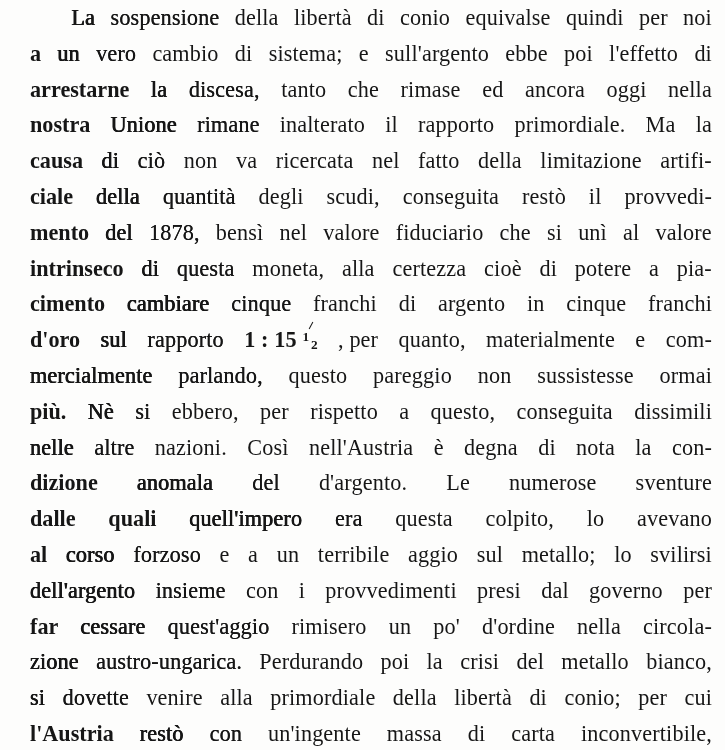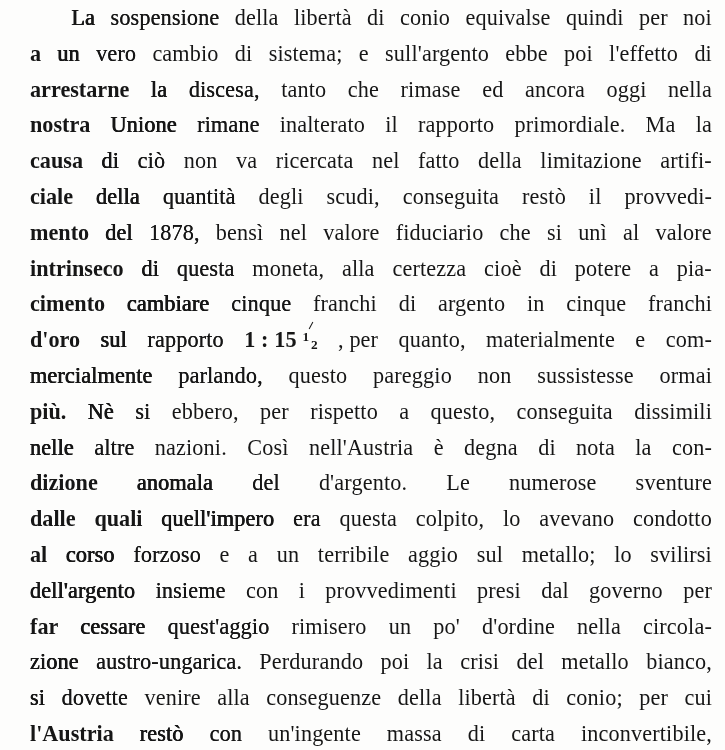--- a/index.html
+++ b/index.html
@@ -105,21 +105,21 @@
       <div class="line just"><span class="w ink-heavy">causa</span><span class="w ink-mid">di</span><span class="w ink-light">ciò</span><span class="w">non</span><span class="w">va</span><span class="w">ricercata</span><span class="w">nel</span><span class="w">fatto</span><span class="w">della</span><span class="w">limitazione</span><span class="w">artifi-</span></div>
       <div class="line just"><span class="w ink-heavy">ciale</span><span class="w ink-mid">della</span><span class="w ink-light">quantità</span><span class="w">degli</span><span class="w">scudi,</span><span class="w">conseguita</span><span class="w">restò</span><span class="w">il</span><span class="w">provvedi-</span></div>
       <div class="line just"><span class="w ink-heavy">mento</span><span class="w ink-mid">del</span><span class="w ink-light">1878,</span><span class="w">bensì</span><span class="w">nel</span><span class="w">valore</span><span class="w">fiduciario</span><span class="w">che</span><span class="w">si</span><span class="w">unì</span><span class="w">al</span><span class="w">valore</span></div>
       <div class="line just"><span class="w ink-heavy">intrinseco</span><span class="w ink-mid">di</span><span class="w ink-light">questa</span><span class="w">moneta,</span><span class="w">alla</span><span class="w">certezza</span><span class="w">cioè</span><span class="w">di</span><span class="w">potere</span><span class="w">a</span><span class="w">pia-</span></div>
       <div class="line just"><span class="w ink-heavy">cimento</span><span class="w ink-mid">cambiare</span><span class="w ink-light">cinque</span><span class="w">franchi</span><span class="w">di</span><span class="w">argento</span><span class="w">in</span><span class="w">cinque</span><span class="w">franchi</span></div>
       <div class="line just"><span class="w ink-heavy">d'oro</span><span class="w ink-mid">sul</span><span class="w ink-light">rapporto</span><span class="w ratio"><span>1 : 15 </span><span class="frac"><span class="num">1</span><span class="bar"></span><span class="den">2</span></span></span><span class="w">, per</span><span class="w">quanto,</span><span class="w">materialmente</span><span class="w">e</span><span class="w">com-</span></div>
       <div class="line just"><span class="w ink-mid">mercialmente</span><span class="w ink-light">parlando,</span><span class="w">questo</span><span class="w">pareggio</span><span class="w">non</span><span class="w">sussistesse</span><span class="w">ormai</span></div>
       <div class="line just"><span class="w ink-heavy">più.</span><span class="w ink-mid">Nè</span><span class="w ink-light">si</span><span class="w">ebbero,</span><span class="w">per</span><span class="w">rispetto</span><span class="w">a</span><span class="w">questo,</span><span class="w">conseguita</span><span class="w">dissimili</span></div>
       <div class="line just"><span class="w ink-mid">nelle</span><span class="w ink-light">altre</span><span class="w">nazioni.</span><span class="w">Così</span><span class="w">nell'Austria</span><span class="w">è</span><span class="w">degna</span><span class="w">di</span><span class="w">nota</span><span class="w">la</span><span class="w">con-</span></div>
       <div class="line just"><span class="w ink-heavy">dizione</span><span class="w ink-mid">anomala</span><span class="w ink-light">del</span><span class="w">d'argento.</span><span class="w">Le</span><span class="w">numerose</span><span class="w">sventure</span></div>
-      <div class="line just"><span class="w ink-heavy">dalle</span><span class="w ink-heavy">quali</span><span class="w ink-mid">quell'impero</span><span class="w ink-light">era</span><span class="w">questa</span><span class="w">colpito,</span><span class="w">lo</span><span class="w">avevano</span><span class="w">condotto</span></div>
+      <div class="line just"><span class="w ink-heavy">dalle</span><span class="w ink-heavy">quali</span><span class="w ink-mid">quell'impero</span><span class="w ink-light">era</span><span class="w">questa</span><span class="w">colpito,</span><span class="w">lo</span><span class="w">avevano</span></div>
       <div class="line just"><span class="w ink-heavy">al</span><span class="w ink-mid">corso</span><span class="w ink-light">forzoso</span><span class="w">e</span><span class="w">a</span><span class="w">un</span><span class="w">terribile</span><span class="w">aggio</span><span class="w">sul</span><span class="w">metallo;</span><span class="w">lo</span><span class="w">svilirsi</span></div>
       <div class="line just"><span class="w ink-mid">dell'argento</span><span class="w ink-light">insieme</span><span class="w">con</span><span class="w">i</span><span class="w">provvedimenti</span><span class="w">presi</span><span class="w">dal</span><span class="w">governo</span><span class="w">per</span></div>
       <div class="line just"><span class="w ink-heavy">far</span><span class="w ink-mid">cessare</span><span class="w ink-light">quest'aggio</span><span class="w">rimisero</span><span class="w">un</span><span class="w">po'</span><span class="w">d'ordine</span><span class="w">nella</span><span class="w">circola-</span></div>
       <div class="line just"><span class="w ink-mid">zione</span><span class="w ink-light">austro-ungarica.</span><span class="w">Perdurando</span><span class="w">poi</span><span class="w">la</span><span class="w">crisi</span><span class="w">del</span><span class="w">metallo</span><span class="w">bianco,</span></div>
-      <div class="line just"><span class="w ink-mid">si</span><span class="w ink-light">dovette</span><span class="w">venire</span><span class="w">alla</span><span class="w">conseguenze</span><span class="w">della</span><span class="w">libertà</span><span class="w">di</span><span class="w">conio;</span><span class="w">per</span><span class="w">cui</span></div>
+      <div class="line just"><span class="w ink-mid">si</span><span class="w ink-light">dovette</span><span class="w">venire</span><span class="w">alla</span><span class="w">primordiale</span><span class="w">della</span><span class="w">libertà</span><span class="w">di</span><span class="w">conio;</span><span class="w">per</span><span class="w">cui</span></div>
       <div class="line just"><span class="w ink-heavy">l'Austria</span><span class="w ink-mid">restò</span><span class="w ink-light">con</span><span class="w">un'ingente</span><span class="w">massa</span><span class="w">di</span><span class="w">carta</span><span class="w">inconvertibile,</span></div>
     </div>
 </div>
 
 </body></html>

